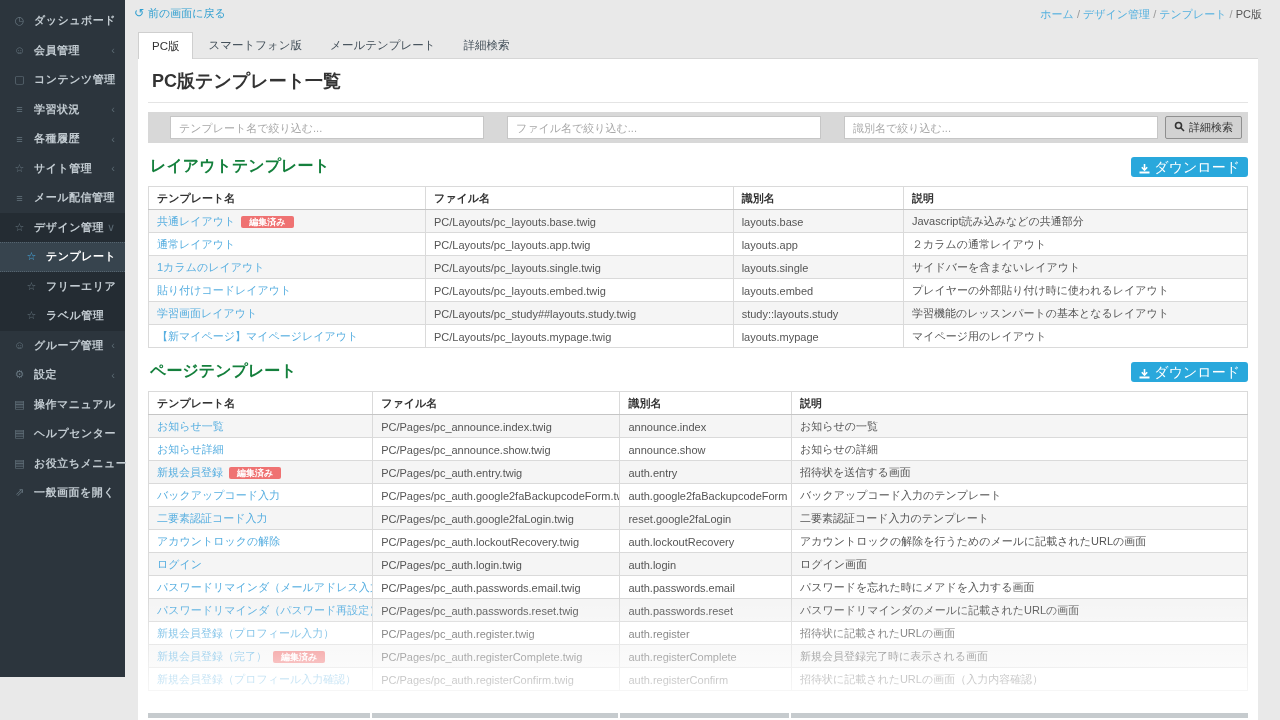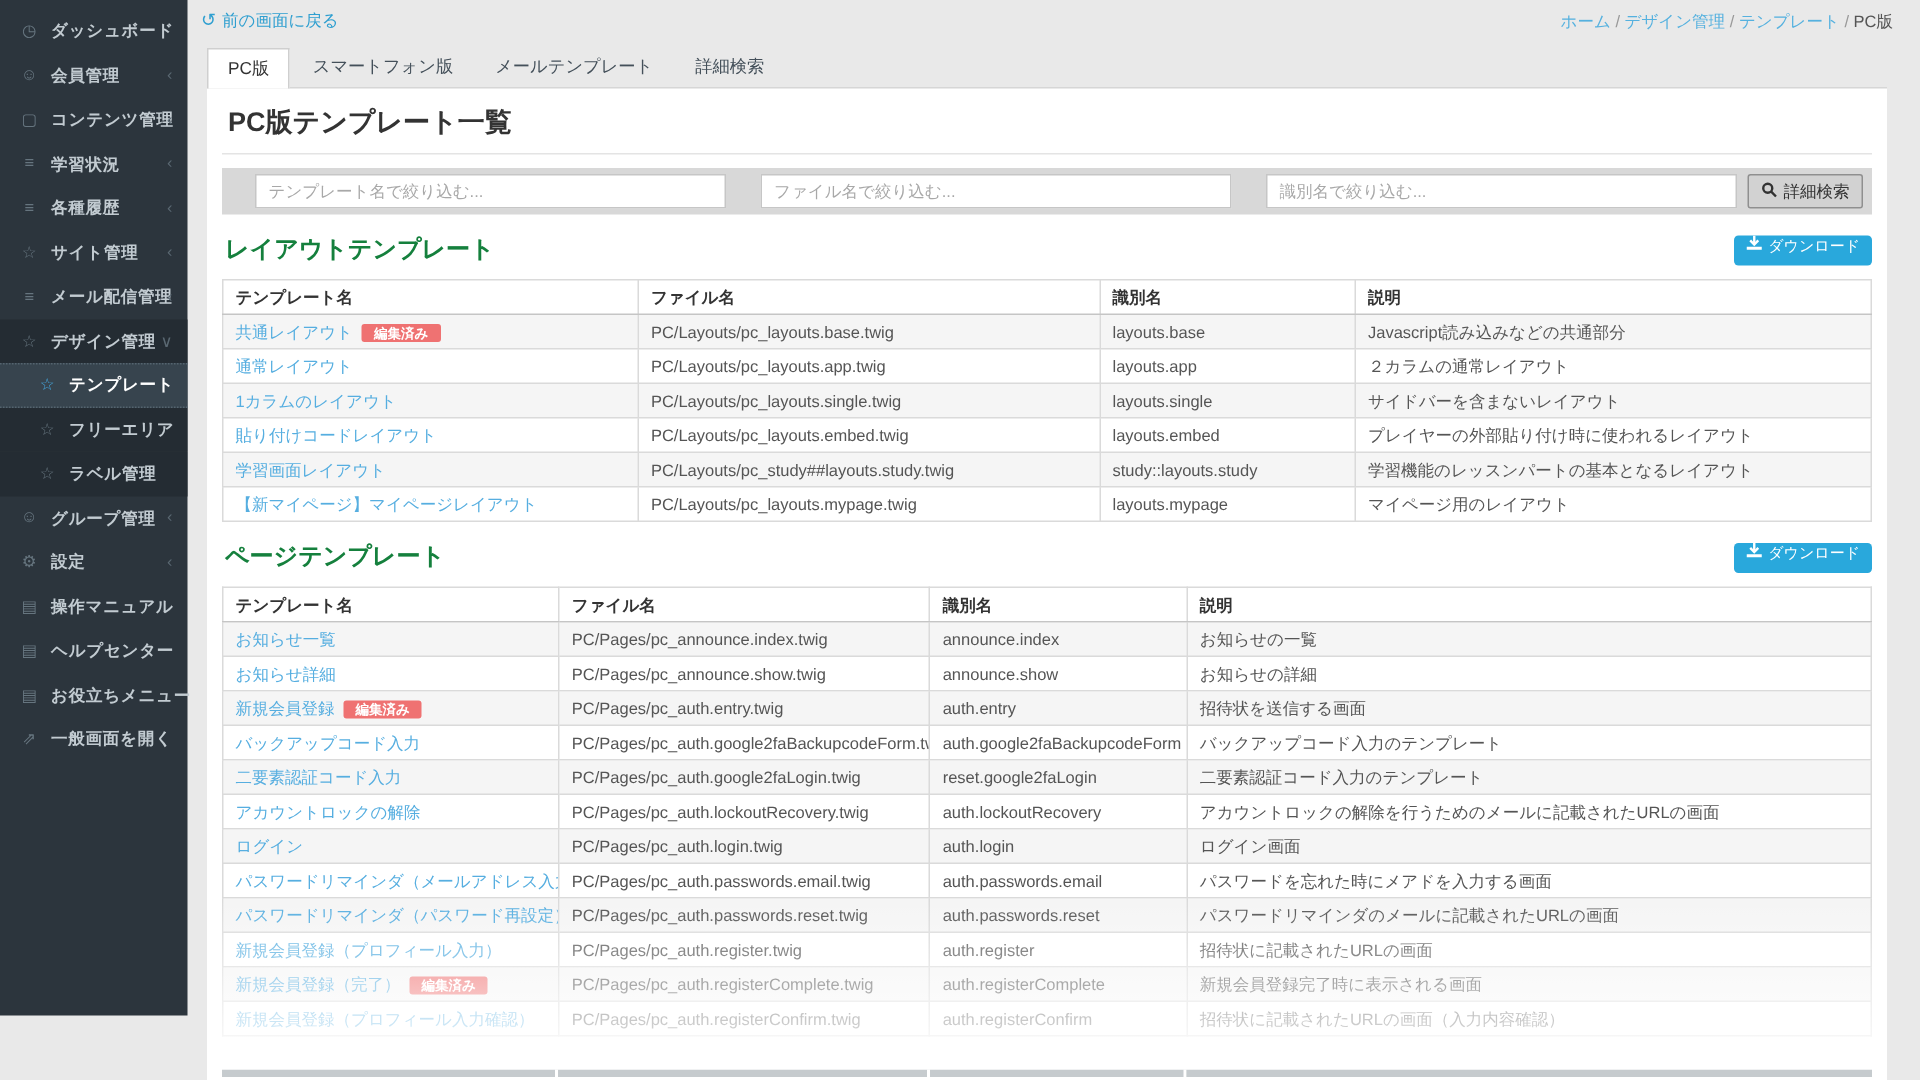--- a/index.html
+++ b/index.html
@@ -41,22 +41,22 @@
   .inputs-wrap { display:flex; flex:1; gap:7px; }
   .search-input { flex:1; border:1px solid #c6c6c6; height:23px; font-size:11px; padding:0 8px; color:#333;
                   font-family:"Liberation Sans","DejaVu Sans",sans-serif;margin-left:16px; }
   .search-input::placeholder { color:#a8a8a8; }
   .search-btn { background:#d2d2d2; border:1px solid #8f8f8f; color:#333; font-size:11px; padding:0 8px;
                 display:flex; align-items:center; gap:4px; cursor:pointer; border-radius:2px; height:23px;
                 font-family:"Liberation Sans","DejaVu Sans",sans-serif; white-space:nowrap; }
 
   .sec-head { display:flex; justify-content:space-between; align-items:center; margin:11px 0 7px; }
   .sec-title { font-size:16px; font-weight:bold; color:#15803d; margin:2px; }
-  .dl-btn { background:#29a8dc; color:#fff; border:none; border-radius:3px; font-size:10px; padding:0 8px;
-            height:20px; display:flex; align-items:flex-start; gap:4px; cursor:pointer;
+  .dl-btn { background:#29a8dc; color:#fff; border:none; border-radius:3px; font-size:14px; padding:0 8px;
+            height:20px; display:flex; align-items:flex-end; gap:4px; cursor:pointer;
             font-family:"Liberation Sans","DejaVu Sans",sans-serif; white-space:nowrap; }
 
   table { width:100%; border-collapse:collapse; font-size:11px; table-layout:fixed; }
   th, td { border:1px solid #dadada; padding:4px 8px 3px; text-align:left; overflow:hidden; white-space:nowrap; }
   th { font-weight:bold; color:#333; background:#fff; border-bottom:1px solid #c5c5c5; }
   td { color:#555; }
   tbody tr:nth-child(odd) { background:#f5f5f5; }
   td a { color:#56aee0; text-decoration:none; cursor:pointer; }
   .badge { background:#ef7272; color:#fff; font-size:9px; padding:1px 8px; border-radius:2px; margin-left:6px; font-weight:bold; }
   .t-layouts col:nth-child(1){width:25.2%} .t-layouts col:nth-child(2){width:28%}

